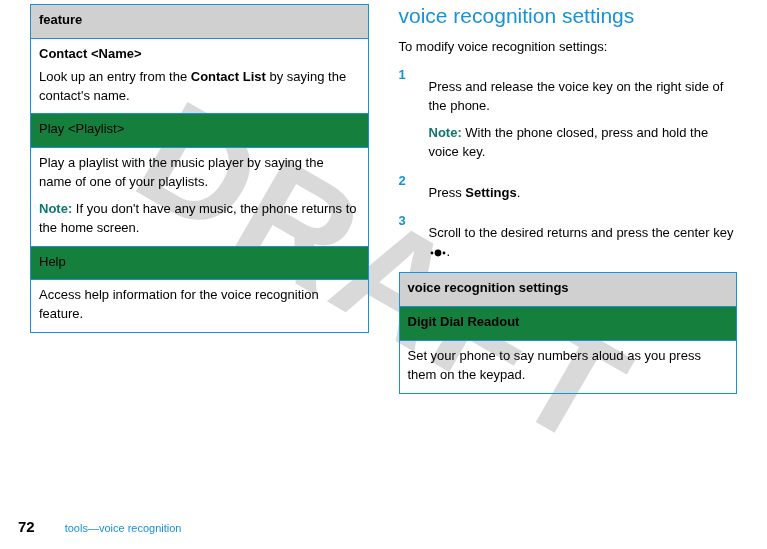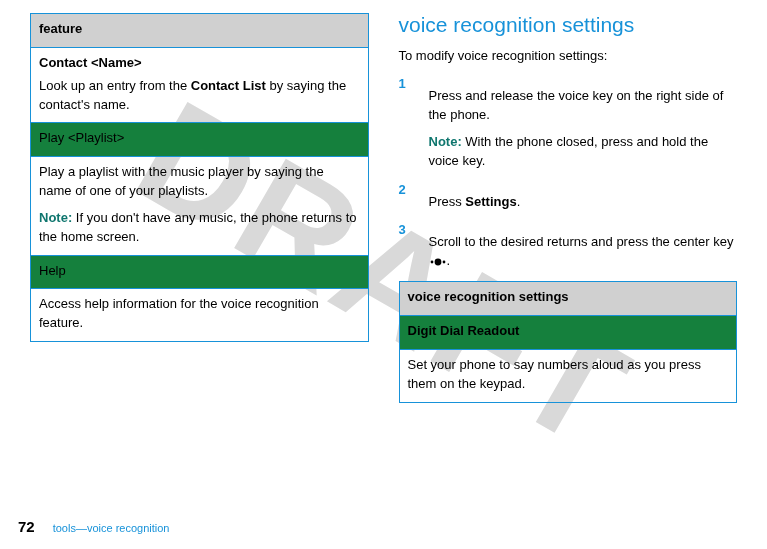--- a/index.html
+++ b/index.html
@@ -1,36 +1,36 @@
 <!DOCTYPE html>
 <html><head>
 <meta charset="utf-8">
 <style>
   *{box-sizing:border-box;margin:0;padding:0;}
   body{font-family:Arial,Helvetica,sans-serif;font-size:13px;color:#000;width:767px;height:549px;position:relative;background:#fff;overflow:hidden;}
   .watermark{position:absolute;top:50%;left:50%;transform:translate(-50%,-50%) rotate(30deg);font-size:150px;font-weight:700;color:#d9d9d9;letter-spacing:5px;pointer-events:none;user-select:none;z-index:0;}
-  .page{position:relative;z-index:1;padding:13px 30px 0 30px;display:flex;gap:30px;height:495px;}
+  .page{position:relative;z-index:1;padding:4px 30px 0 30px;display:flex;gap:30px;height:495px;}
   .col{flex:1;min-width:0;}
   table{border-collapse:collapse;width:100%;}
   td{border:1px solid #1792d9;padding:6px 8px 8px 8px;vertical-align:top;line-height:1.45;}
   .thead{background:#d0d0d0;font-weight:700;}
   .sub{background:#15803d;font-weight:400;}
   .note{color:#0f766e;font-weight:700;}
   .condensed{font-family:"Arial Narrow",Arial,sans-serif;font-weight:700;letter-spacing:0;}
   h2.sectitle{color:#1792d9;font-weight:400;font-size:21px;margin-bottom:10px;}
   p.intro{margin-bottom:10px;line-height:1.4;}
   ol.steps{list-style:none;margin-left:0;}
   ol.steps li{display:flex;gap:18px;margin-bottom:10px;line-height:1.45;}
   ol.steps .num{color:#1792d9;font-weight:700;min-width:12px;}
   ol.steps .body{flex:1;margin-top:12px;}
   .subnote{margin-top:8px;}
   .keyicon{display:inline-block;vertical-align:middle;}
   .keyicon svg{vertical-align:middle;}
   .settings-table{margin-top:8px;}
-  .footer{position:absolute;bottom:14px;left:18px;display:flex;align-items:baseline;gap:18px;}
+  .footer{position:absolute;bottom:14px;left:18px;display:flex;align-items:baseline;gap:30px;}
   .footer .pn{font-weight:700;font-size:15px;}
   .footer .crumb{color:#1792d9;font-size:11px;}
 </style>
 </head>
 <body>
 
 <div class="watermark">DRAFT</div>
 
 <div class="page">
   <div class="col">

